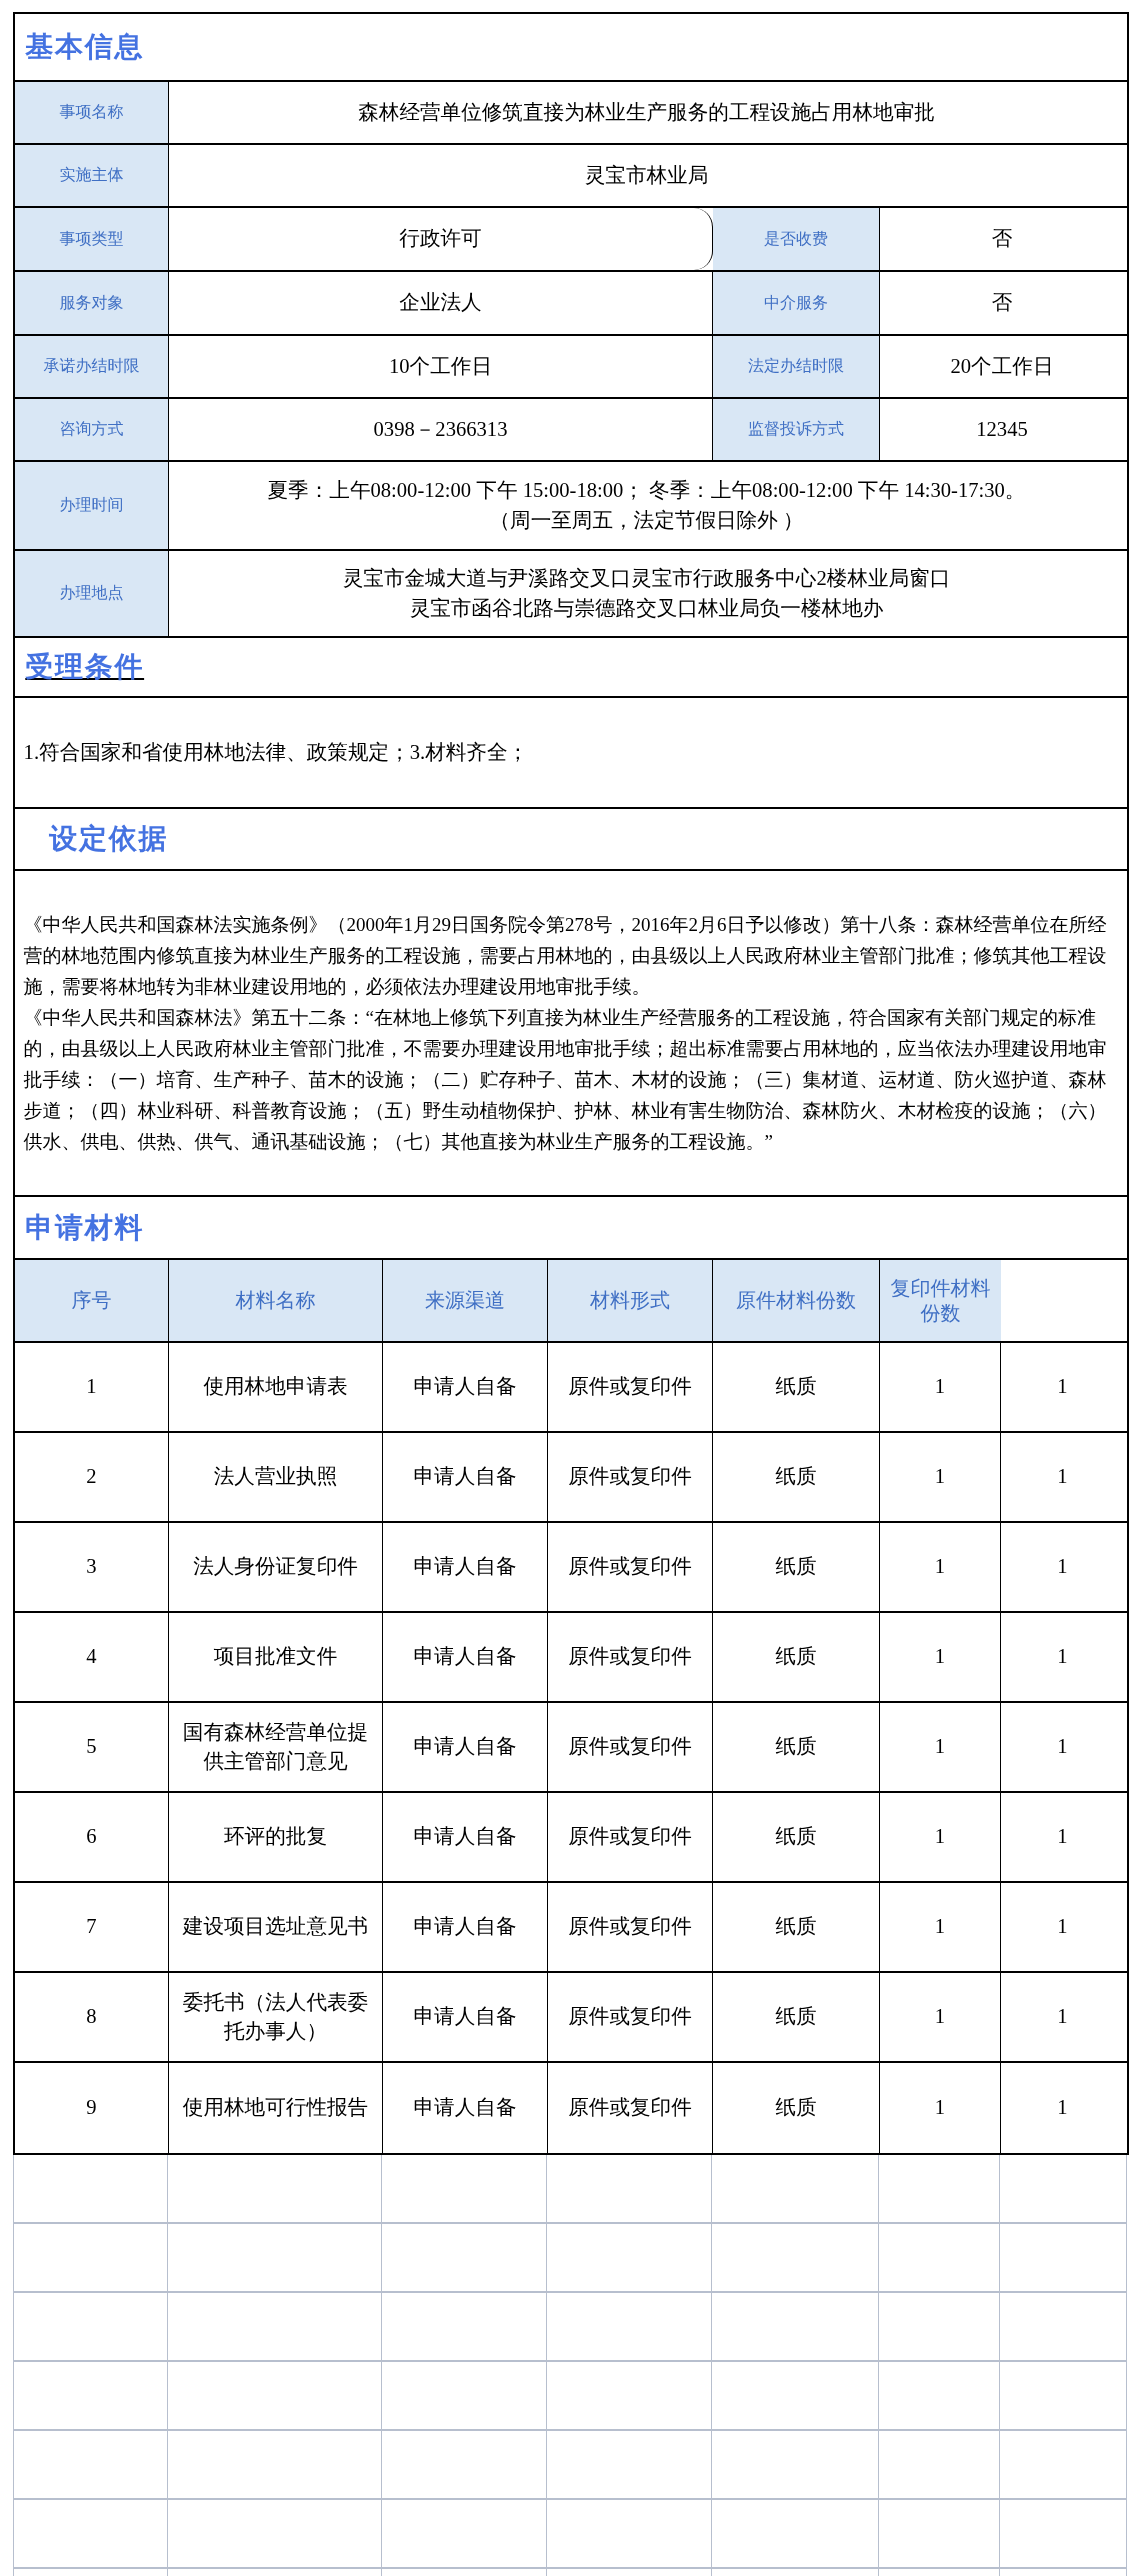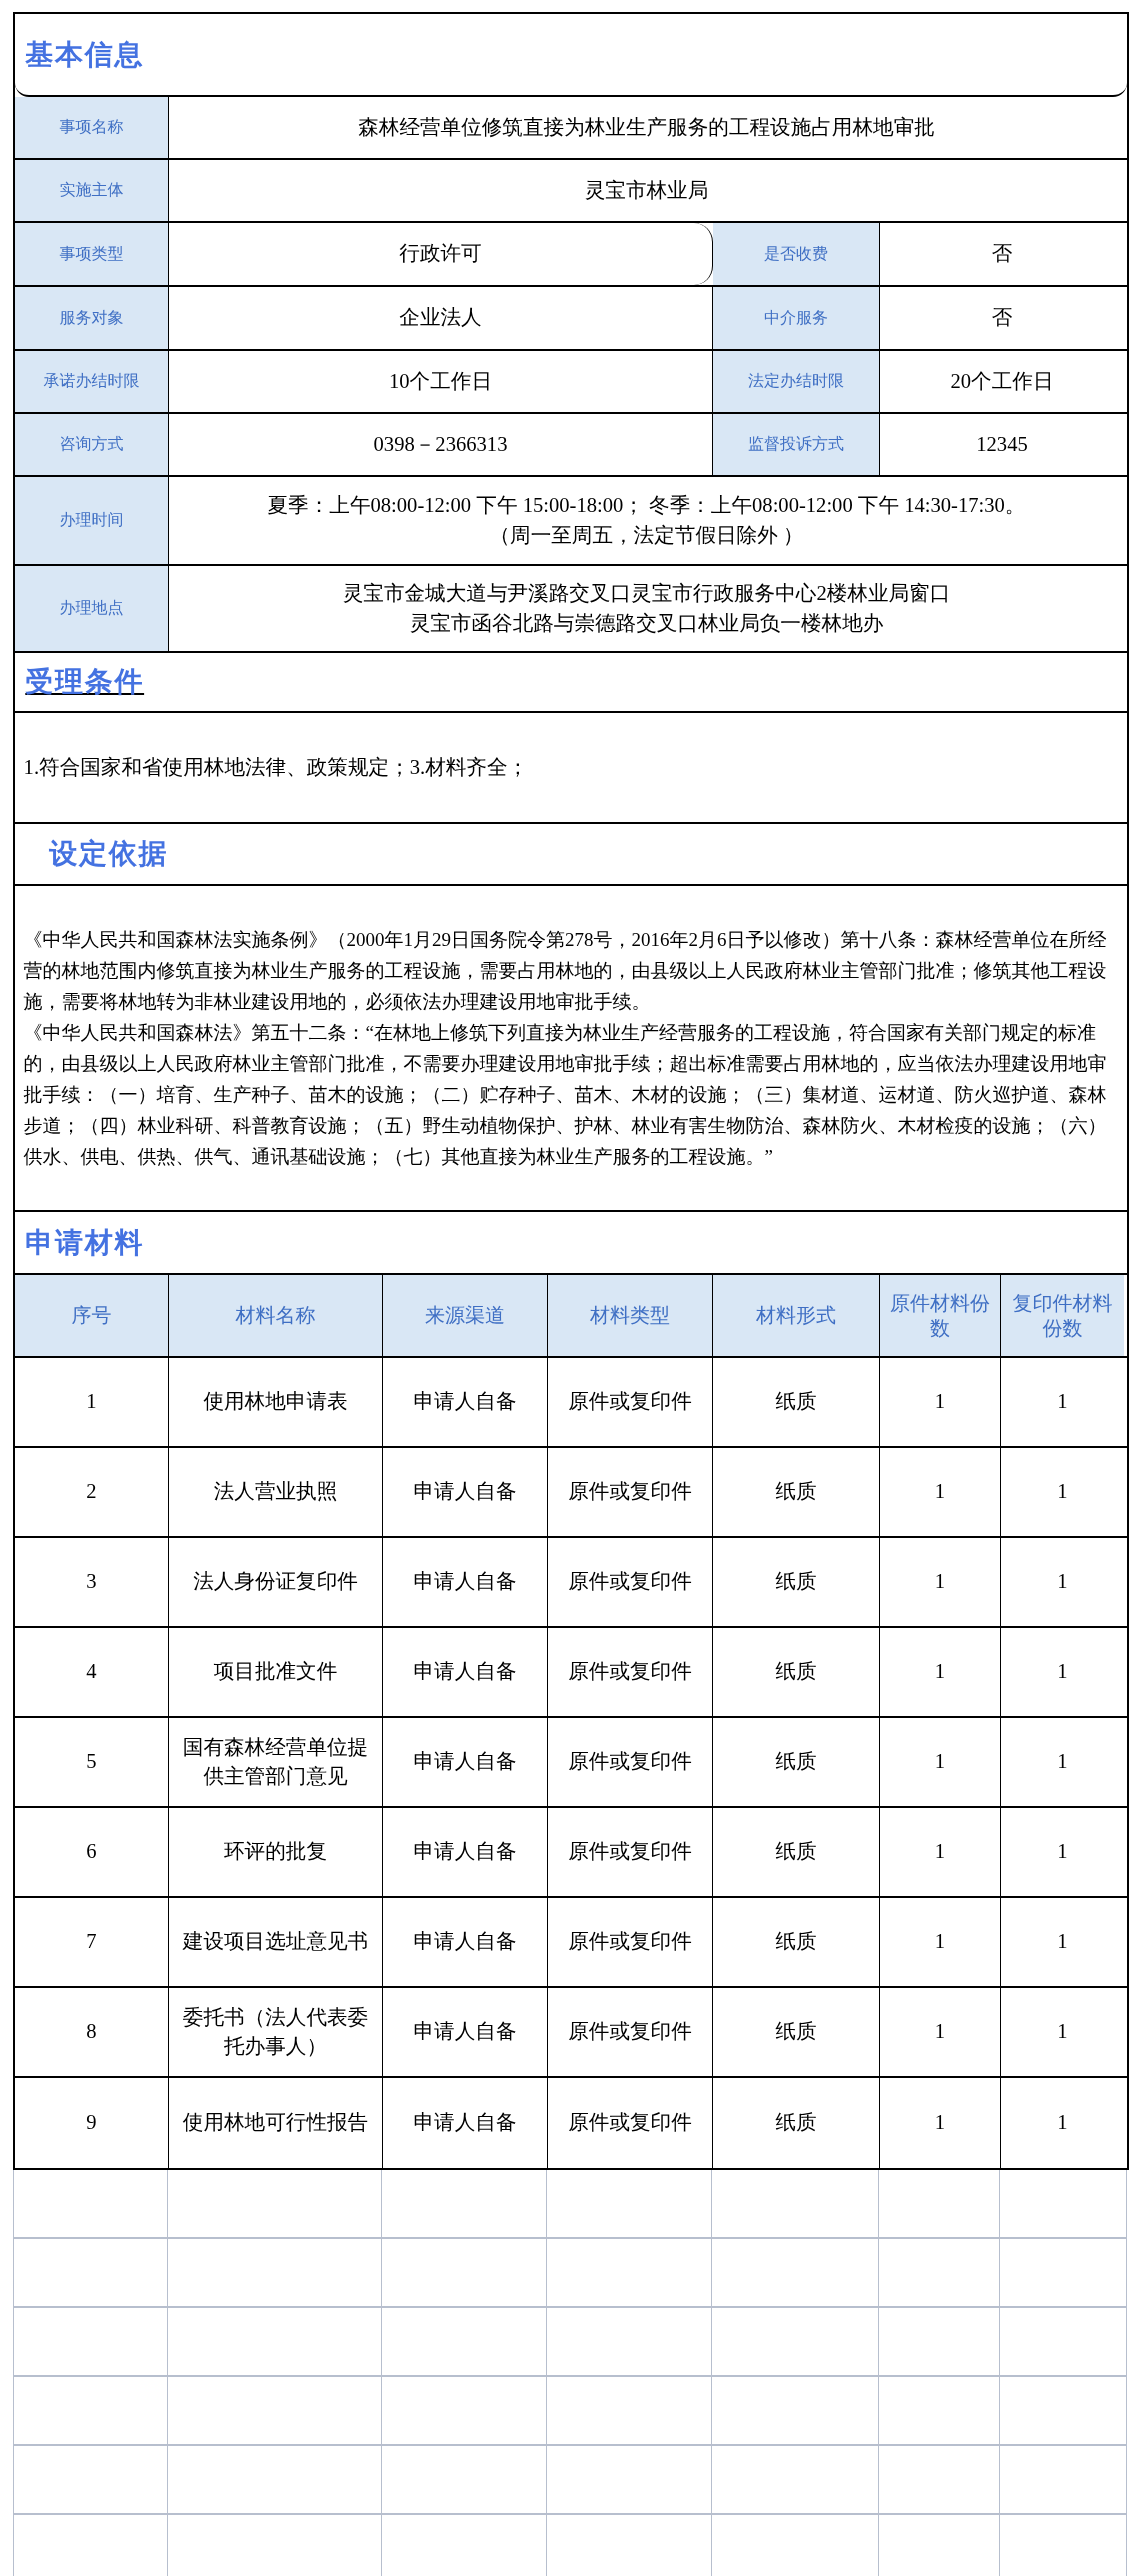--- a/index.html
+++ b/index.html
@@ -24,21 +24,21 @@
         box-sizing:border-box;height:69px;border-bottom:2.6px solid #b7bfce;}
   .erow.partial{height:13px;border-bottom:none;}
   .ecell{box-sizing:border-box;border-right:1.7px solid #b7bfce;}
   .erow .ecell:last-child{border-right:none;}
 </style>
 </head>
 <body>
 
 <div class="sheet">
   <div class="tbl" id="main-table">
-      <div class="row" style="height: 83px; border-radius: 14px;">
+      <div class="row" style="height: 68px;">
         <div class="cell sec-cell" style="grid-column: 1 / 8;">基本信息</div>
       </div>
       <div class="row" style="height: 63px;">
         <div class="cell label vr">事项名称</div>
         <div class="cell" style="grid-column: 2 / 8;">森林经营单位修筑直接为林业生产服务的工程设施占用林地审批</div>
       </div>
       <div class="row" style="height: 63px;">
         <div class="cell label vr">实施主体</div>
         <div class="cell" style="grid-column: 2 / 8;">灵宝市林业局</div>
       </div>
@@ -89,21 +89,20 @@
         <div class="cell left pre legal" style="grid-column: 1 / 8;">《中华人民共和国森林法实施条例》（2000年1月29日国务院令第278号，2016年2月6日予以修改）第十八条：森林经营单位在所经营的林地范围内修筑直接为林业生产服务的工程设施，需要占用林地的，由县级以上人民政府林业主管部门批准；修筑其他工程设施，需要将林地转为非林业建设用地的，必须依法办理建设用地审批手续。
 《中华人民共和国森林法》第五十二条：“在林地上修筑下列直接为林业生产经营服务的工程设施，符合国家有关部门规定的标准的，由县级以上人民政府林业主管部门批准，不需要办理建设用地审批手续；超出标准需要占用林地的，应当依法办理建设用地审批手续：（一）培育、生产种子、苗木的设施；（二）贮存种子、苗木、木材的设施；（三）集材道、运材道、防火巡护道、森林步道；（四）林业科研、科普教育设施；（五）野生动植物保护、护林、林业有害生物防治、森林防火、木材检疫的设施；（六）供水、供电、供热、供气、通讯基础设施；（七）其他直接为林业生产服务的工程设施。”</div>
       </div>
       <div class="row" style="height: 63px;">
         <div class="cell sec-cell" style="grid-column: 1 / 8;">申请材料</div>
       </div>
       <div class="row" style="height: 83px;">
         <div class="cell mhead-cell vr">序号</div>
         <div class="cell mhead-cell vr">材料名称</div>
         <div class="cell mhead-cell vr">来源渠道</div>
-        <div class="cell mhead-cell vr">材料类型</div>
         <div class="cell mhead-cell vr">材料形式</div>
         <div class="cell mhead-cell vr">原件材料份数</div>
         <div class="cell mhead-cell">复印件材料份数</div>
       </div>
       <div class="row" style="height: 90px;">
         <div class="cell vr">1</div>
         <div class="cell pre vr">使用林地申请表</div>
         <div class="cell vr">申请人自备</div>
         <div class="cell vr">原件或复印件</div>
         <div class="cell vr">纸质</div>

